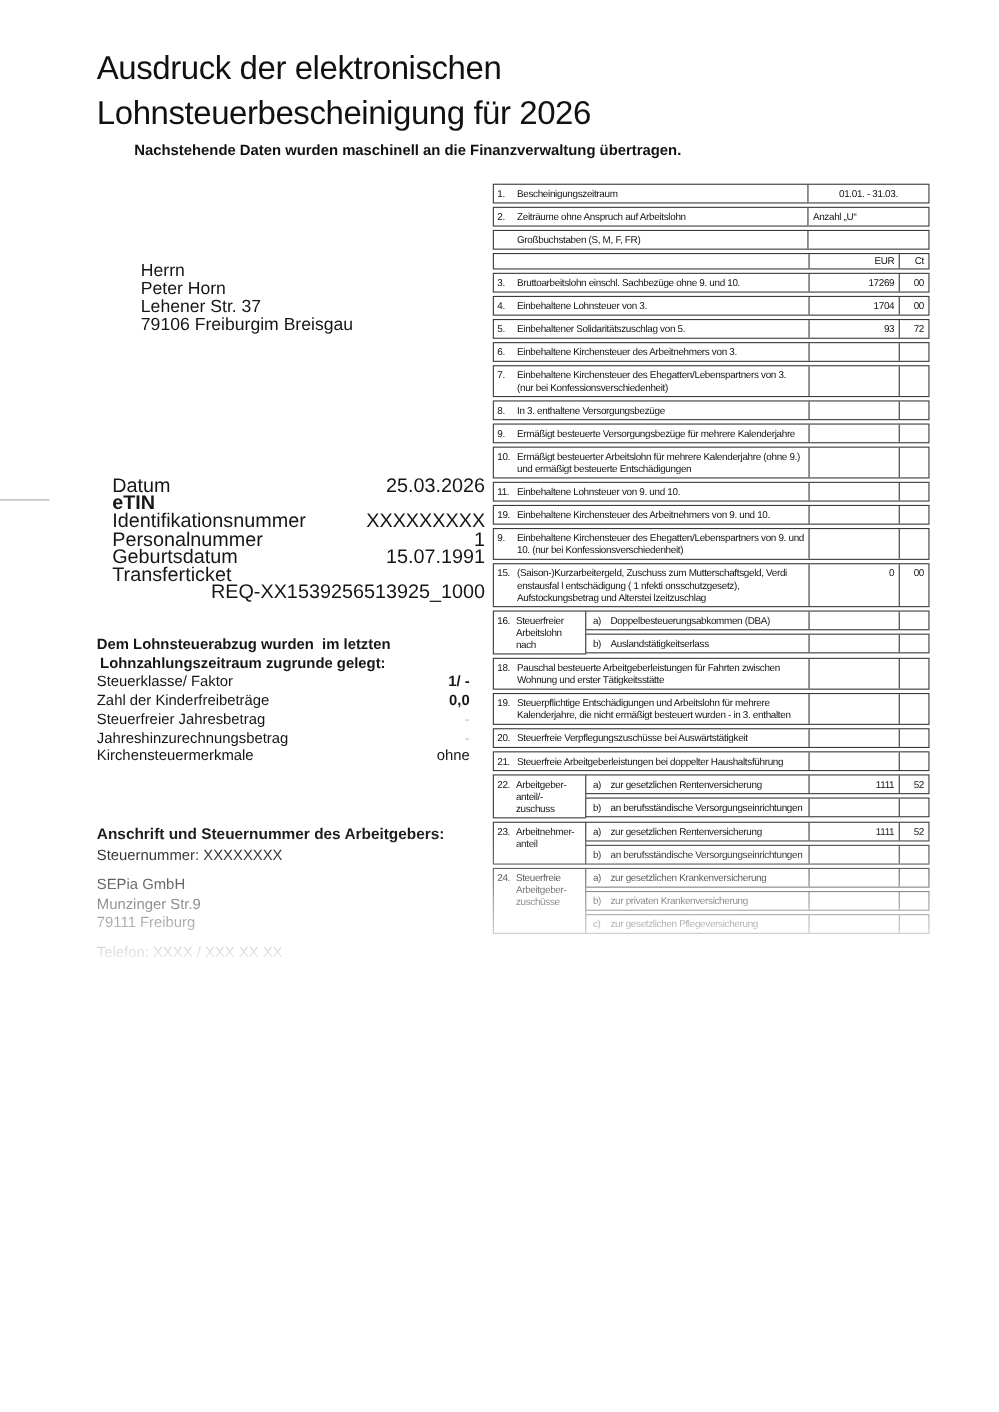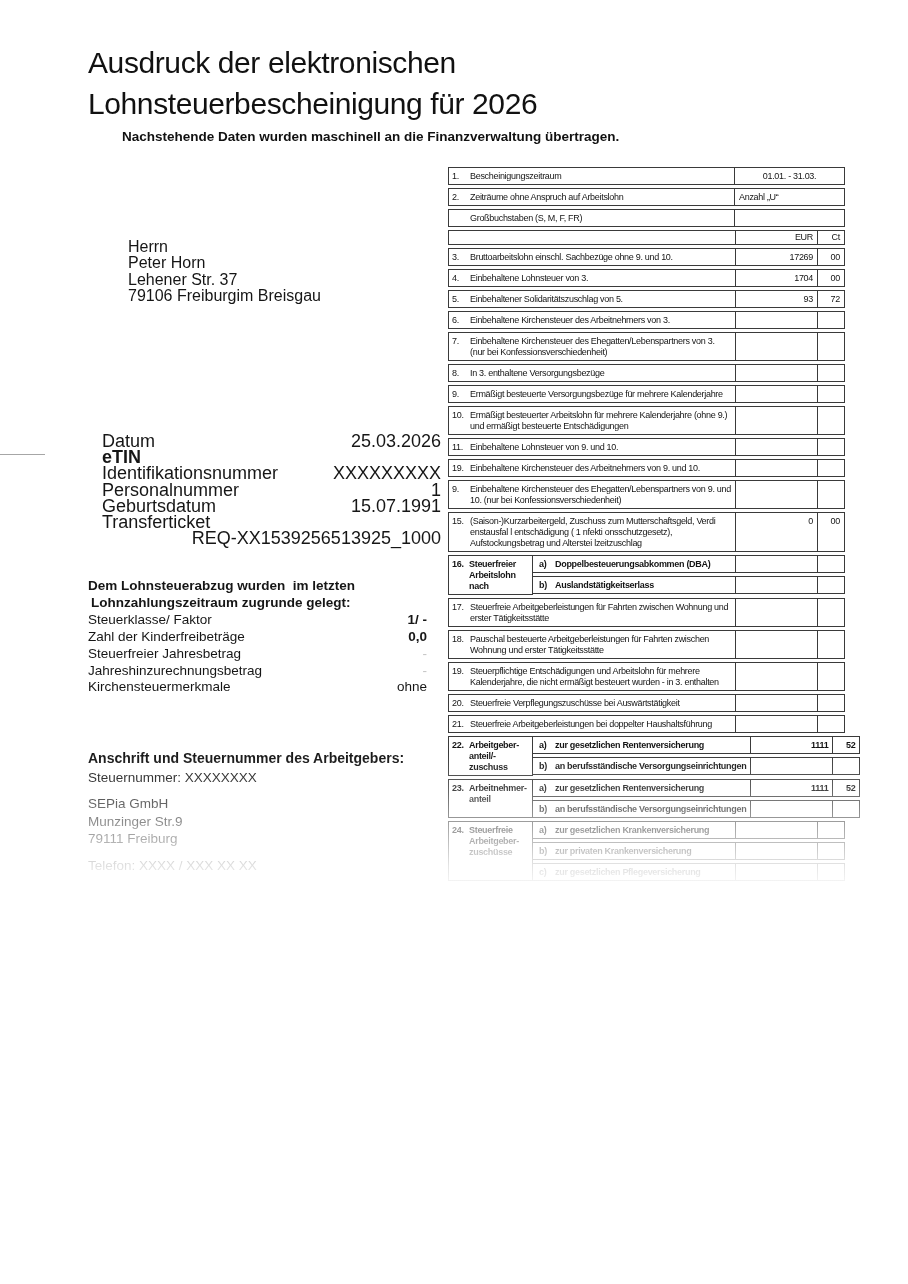--- a/index.html
+++ b/index.html
@@ -35,21 +35,21 @@
   .cell{padding:2.5px 4px;box-sizing:border-box;}
   .cell.lab{flex:1;display:flex;padding-left:3px;padding-right:0;}
   .num{flex:0 0 18px;width:18px;}
   .letter{flex:0 0 16px;width:16px;padding-left:3px;}
   .txt{flex:1;padding-right:4px;overflow:hidden;}
   .cell.eur{flex:0 0 82px;width:82px;border-left:1px solid #3a3a3a;text-align:right;}
   .cell.ct{flex:0 0 27px;width:27px;border-left:1px solid #3a3a3a;text-align:right;}
   .cell.vspan{flex:0 0 110px;width:110px;border-left:1px solid #3a3a3a;}
   .center{text-align:center;}
   .t-row.hdr .cell{padding-top:1px;padding-bottom:1px;}
-  .t-group{display:flex;align-items:stretch;margin-bottom:3px;font-weight:bold;}
+  .t-group{display:flex;align-items:stretch;margin-bottom:3px;}
   .gcell{flex:0 0 85px;width:85px;border:1px solid #3a3a3a;box-sizing:border-box;padding:2.5px 3px;display:flex;background:#fff;}
   .gcell .num{flex:0 0 17px;width:17px;}
   .gsubs{flex:1;margin-left:-1px;display:flex;flex-direction:column;}
   .gsubs .t-row{margin-bottom:3px;}
   .gsubs .t-row:last-child{margin-bottom:0;}
   .sub .txt{white-space:nowrap;}
 
   
   .fade{position:absolute;left:0;top:752px;width:908px;height:141px;pointer-events:none;
     background:linear-gradient(to bottom,
@@ -303,28 +303,20 @@
           <div class="cell lab">
               <span class="letter">b)</span>
               <span class="txt">Auslandstätigkeitserlass</span>
             </div>
           <div class="cell eur"></div>
           <div class="cell ct"></div>
         </div>
       </div>
     </div>
 
-    <div class="t-row">
-      <div class="cell lab">
-          <span class="num">17.</span>
-          <span class="txt">Steuerfreie Arbeitgeberleistungen für Fahrten zwischen Wohnung und erster Tätigkeitsstätte</span>
-        </div>
-      <div class="cell eur"></div>
-      <div class="cell ct"></div>
-    </div>
 
     <div class="t-row">
       <div class="cell lab">
           <span class="num">18.</span>
           <span class="txt">Pauschal besteuerte Arbeitgeberleistungen für Fahrten zwischen Wohnung und erster Tätigkeitsstätte</span>
         </div>
       <div class="cell eur"></div>
       <div class="cell ct"></div>
     </div>
 

